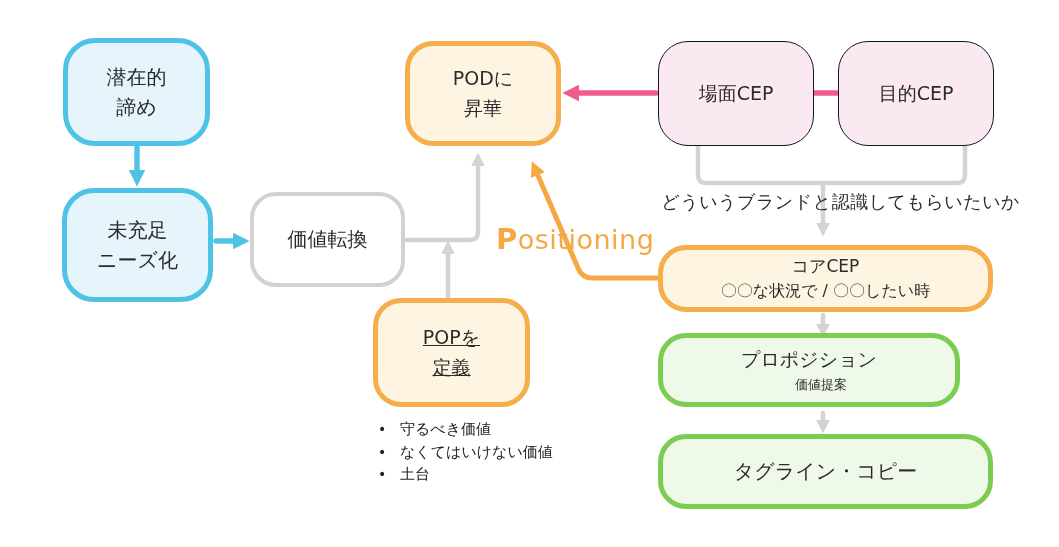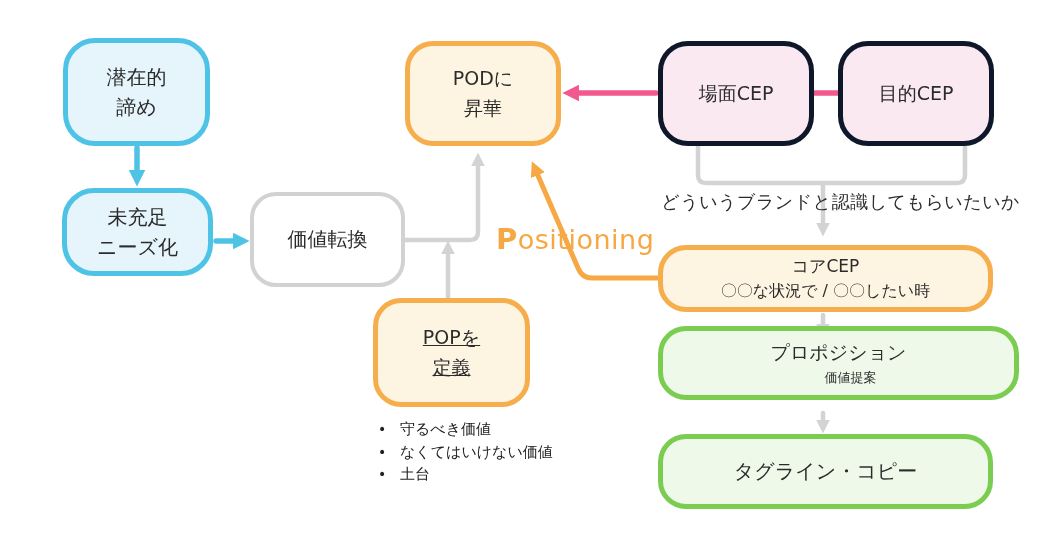--- a/index.html
+++ b/index.html
@@ -6,32 +6,32 @@
   body{font-family:"DejaVu Sans","Liberation Sans",sans-serif;}
   #stage{position:relative;width:1059px;height:547px;background:#ffffff;overflow:hidden;}
   #wires{position:absolute;left:0;top:0;z-index:1;}
   .box{position:absolute;box-sizing:border-box;z-index:2;display:flex;flex-direction:column;
        align-items:center;justify-content:center;text-align:center;color:#2b2b2b;}
   .box .ln{display:block;}
   
   .cyan  {border:5px solid #4ec3e6;background:#e6f5fb;border-radius:32px;}
   .grayb {border:4px solid #d2d2d2;background:#ffffff;border-radius:26px;}
   .orange{border:5px solid #f5ae4b;background:#fdf5e2;border-radius:28px;}
-  .pink  {border:5px solid #0f172a;background:#fae9f1;border-radius:30px;}
+  .pink  {border:1px solid #0f172a;background:#fae9f1;border-radius:30px;}
   .green {border:5px solid #7acd51;background:#eff9ea;border-radius:28px;}
   
   #box-latent     {left:63px; top:38px; width:147px;height:108px;font-size:20px;line-height:1.5;}
-  #box-unmet      {left:62px; top:188px;width:151px;height:88px;font-size:20px;line-height:1.5;align-items:center;}
+  #box-unmet      {left:62px; top:188px;width:151px;height:114px;font-size:20px;line-height:1.5;align-items:center;}
   #box-valueconv  {left:250px;top:192px;width:155px;height:95px; font-size:20px;}
   #box-pop        {left:373px;top:298px;width:157px;height:109px;font-size:19px;line-height:1.55;text-decoration:underline;}
   #box-pod        {left:405px;top:41px; width:156px;height:105px;font-size:19px;line-height:1.55;}
   #box-scene      {left:658px;top:41px; width:156px;height:105px;font-size:19px;}
   #box-purpose    {left:838px;top:41px; width:156px;height:105px;font-size:19px;}
   #box-core       {left:658px;top:245px;width:335px;height:67px;}
-  #box-proposition{left:658px;top:326px;width:361px;height:74px;}
+  #box-proposition{left:658px;top:333px;width:302px;height:74px;}
   #box-tagline    {left:658px;top:434px;width:335px;height:75px;font-size:20px;}
   .title-lg{font-size:17px;}
   .title-xl{font-size:19px;}
   .subtitle{font-size:16px;margin-top:3px;}
   .subtitle-sm{font-size:13px;margin-top:3px;margin-left:24px;}
   
   #brand-question{position:absolute;z-index:2;left:660px;top:190px;width:360px;text-align:right;
                   font-size:18px;color:#2b2b2b;letter-spacing:0.5px;}
   #positioning-label{position:absolute;z-index:2;left:496px;top:222px;font-size:27px;
                      color:#f5a843;letter-spacing:0.5px;}

